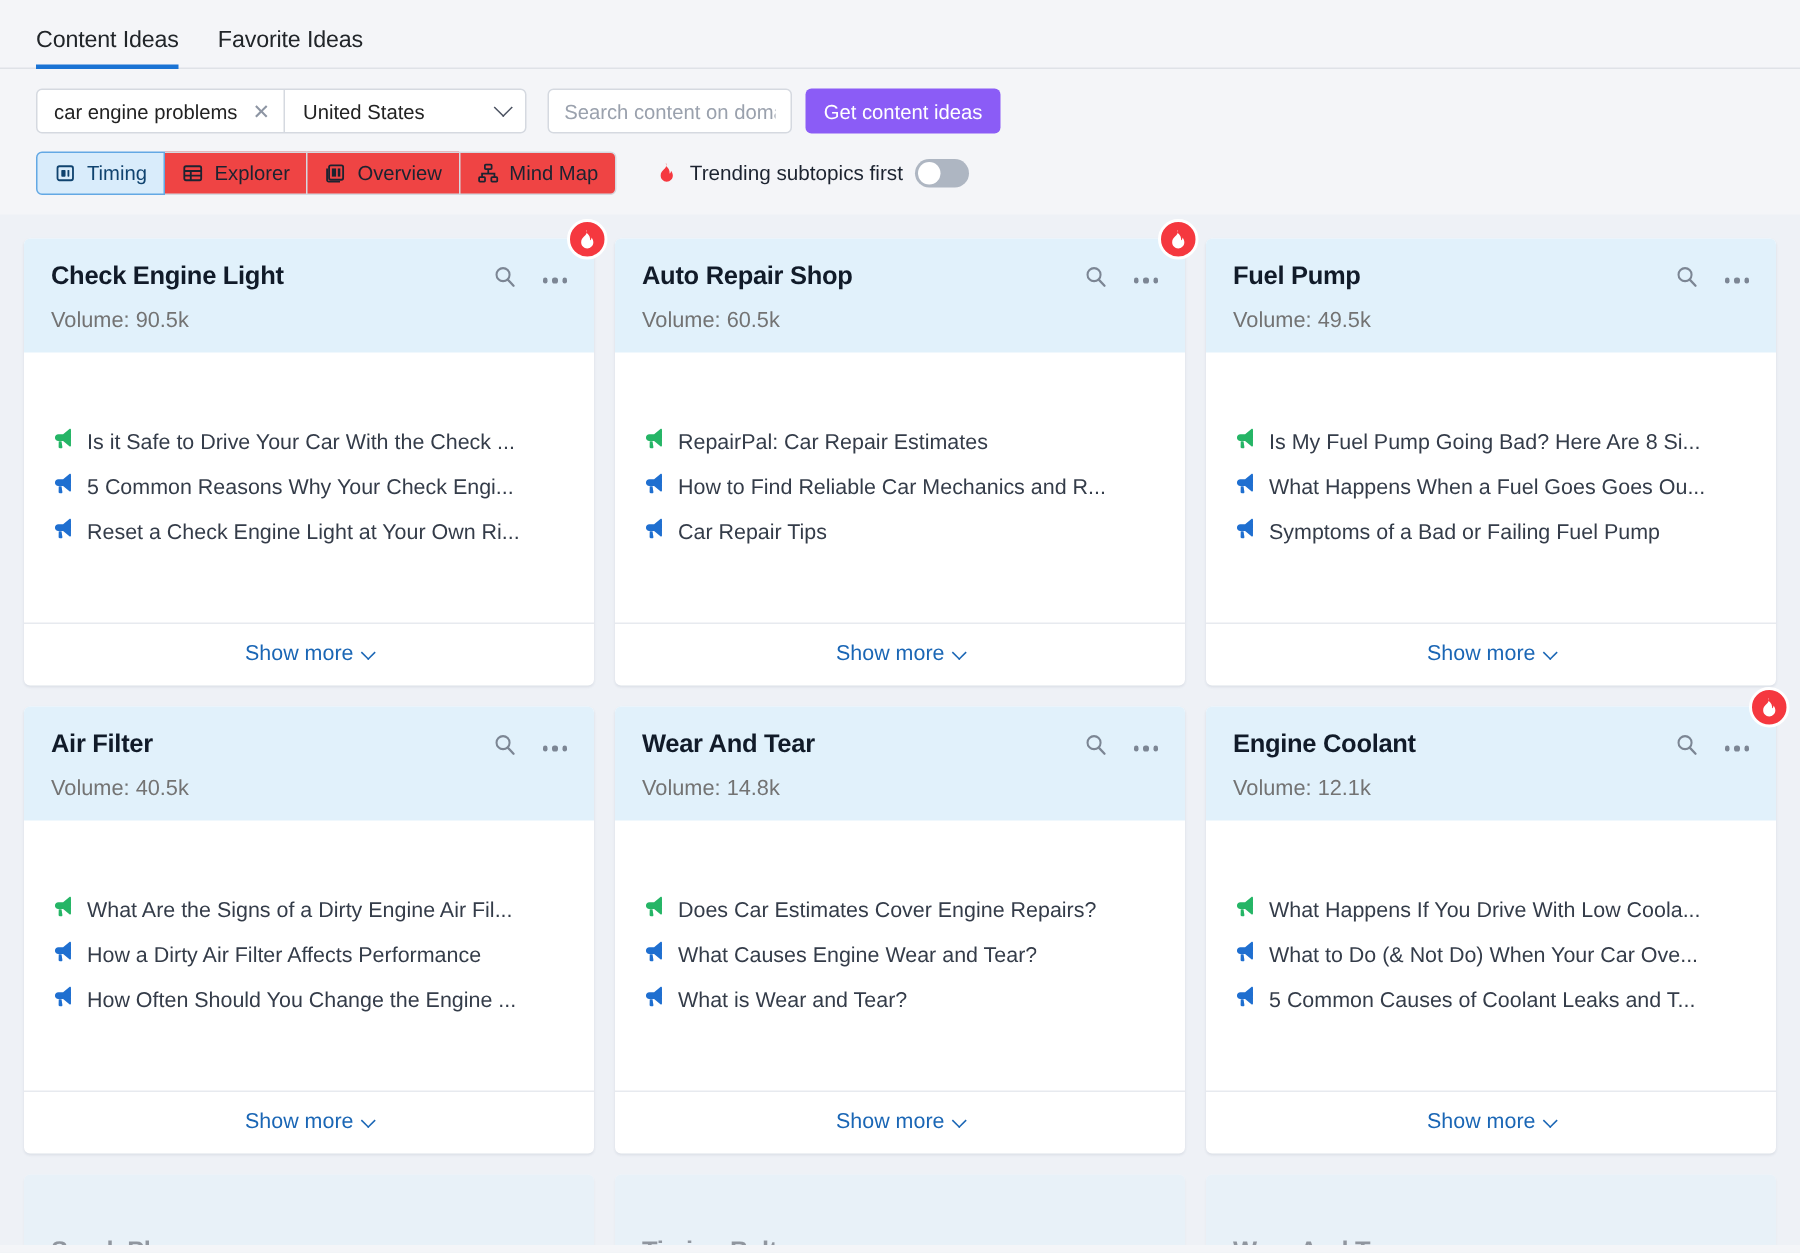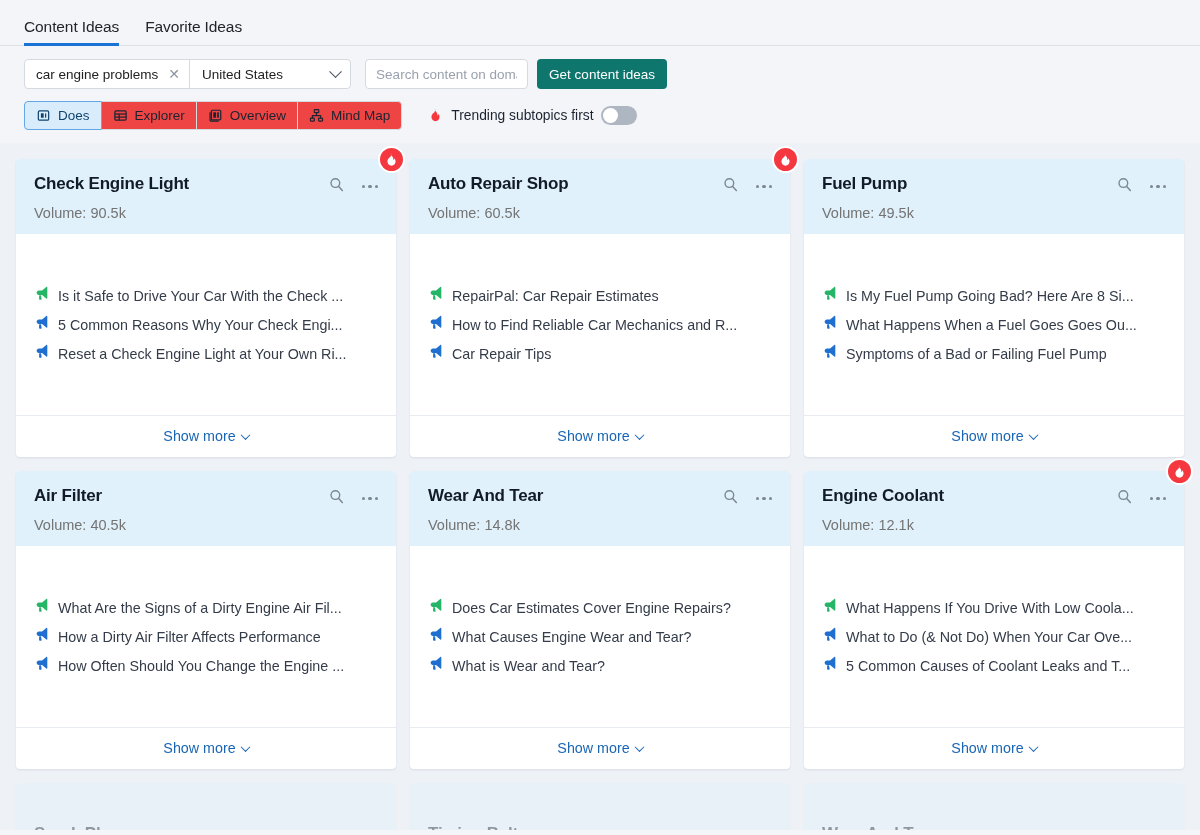--- a/index.html
+++ b/index.html
@@ -94,21 +94,21 @@
     font-size: 13.5px;
     color: #222;
     padding: 0 10px;
     font-family: "Liberation Sans", sans-serif;
   }
   .domain-search::placeholder { color: #9aa1ad; }
 
   .btn-primary {
     height: 30px;
     margin-left: 9px;
-    background: #0f766e;
+    background: #8b5cf6;
     color: #fff;
     border: none;
     border-radius: 4px;
     font-size: 13.5px;
     padding: 0 12px;
     cursor: pointer;
     font-family: "Liberation Sans", sans-serif;
     white-space: nowrap;
   }
 
@@ -296,21 +296,21 @@
   <div class="row2">
     <div class="segmented" id="segmented">
         <div class="seg active">
           <span>
             <svg width="15" height="15" viewBox="0 0 16 16">
               <rect x="2.5" y="3" width="11" height="10" rx="1.4" fill="none" stroke="currentColor" stroke-width="1.3"></rect>
               <rect x="5.2" y="5.6" width="3" height="4.8" rx=".6" fill="currentColor"></rect>
               <rect x="9.6" y="5.6" width="1.3" height="4.8" rx=".5" fill="currentColor"></rect>
             </svg>
           </span>
-          <span>Does</span>
+          <span>Timing</span>
         </div>
         <div class="seg">
           <span>
             <svg width="15" height="15" viewBox="0 0 16 16">
               <rect x="2" y="3" width="12" height="10" rx="1.2" fill="none" stroke="currentColor" stroke-width="1.3"></rect>
               <line x1="2" y1="6.4" x2="14" y2="6.4" stroke="currentColor" stroke-width="1.3"></line>
               <line x1="2" y1="9.7" x2="14" y2="9.7" stroke="currentColor" stroke-width="1.3"></line>
               <line x1="6.6" y1="6.4" x2="6.6" y2="13" stroke="currentColor" stroke-width="1.3"></line>
             </svg>
           </span>

